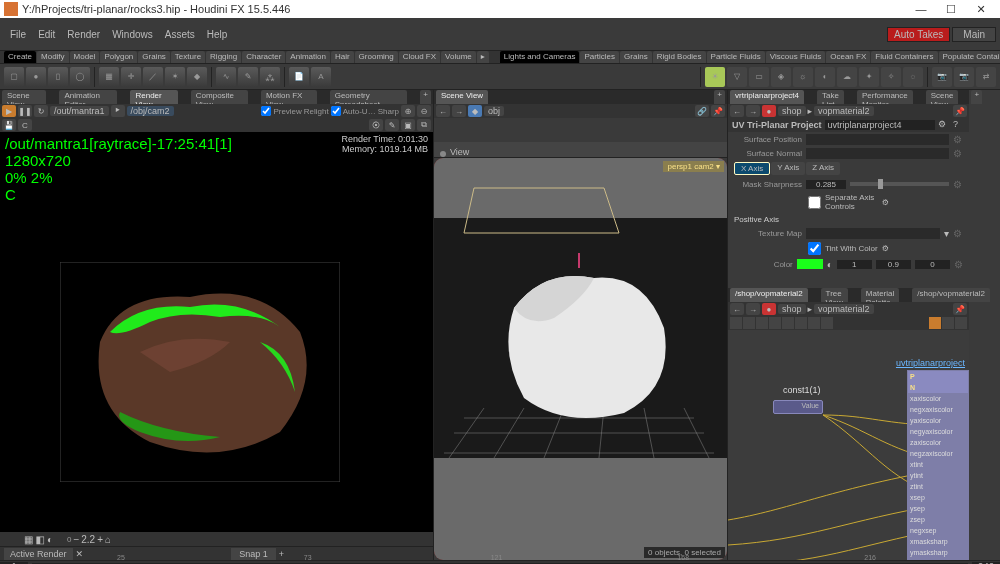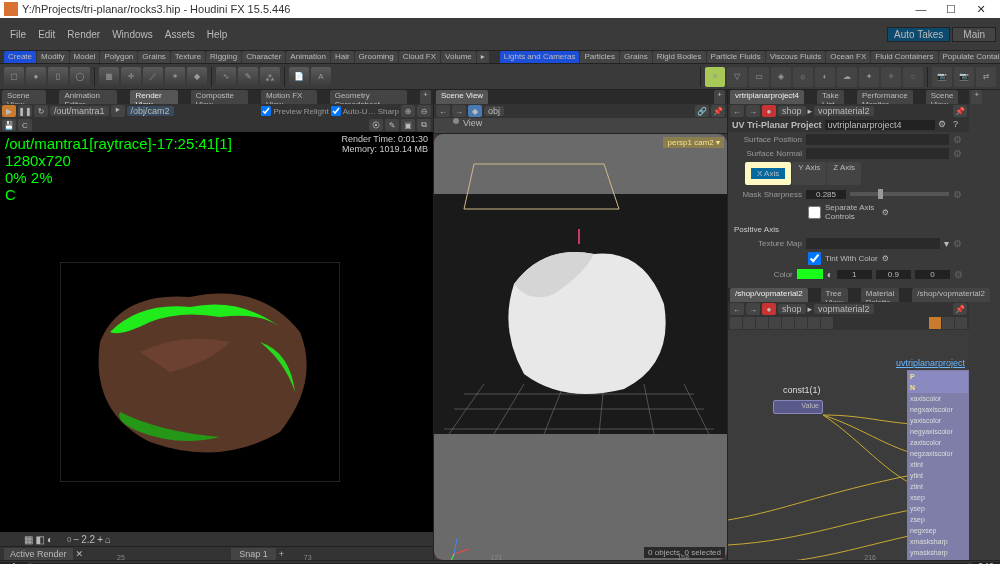--- a/index.html
+++ b/index.html
@@ -5,25 +5,25 @@
 * { margin: 0; padding: 0; box-sizing: border-box; font-family: Arial, sans-serif; }
 body { background: #3a3a3a; color: #bbb; font-size: 10px; overflow: hidden; width: 1000px; height: 564px; }
 .titlebar { height: 18px; background: #fff; display: flex; align-items: center; padding: 0 4px; color: #333; font-size: 11px; }
 .titlebar .icon { width: 14px; height: 14px; background: #d77233; margin-right: 4px; }
 .titlebar .spacer { flex: 1; }
 .titlebar .wbtn { width: 30px; height: 18px; display: flex; align-items: center; justify-content: center; font-size: 11px; cursor: pointer; }
 .titlebar .close { background: #fff; }
 .menubar { height: 16px; background: #3a3a3a; display: flex; align-items: center; padding: 16px 4px; border-bottom: 1px solid #222; }
 .menubar span { padding: 0 6px; font-size: 10px; cursor: pointer; }
 .menubar .spacer { flex: 1; }
-.menubar .autotakes { background: #0c4a6e; padding: 1px 6px; margin-right: 2px; border: 1px solid #222; }
+.menubar .autotakes { background: #b91c1c; padding: 1px 6px; margin-right: 2px; border: 1px solid #222; }
 .menubar .main { background: #444; padding: 1px 10px; border: 1px solid #222; }
 .shelftabs { height: 13px; background: #333; display: flex; gap: 1px; padding-left: 4px; border-bottom: 1px solid #222; }
 .shelftabs span { background: #444; padding: 1px 4px; font-size: 8px; border-radius: 2px 2px 0 0; cursor: pointer; white-space: nowrap; }
-.shelftabs span.active { background: #1d4ed8; }
+.shelftabs span.active { background: #000000; }
 .shelfbar { height: 26px; background: #3a3a3a; display: flex; align-items: center; gap: 2px; padding: 0 4px; border-bottom: 1px solid #222; }
 .shelfbar .tool { width: 20px; height: 20px; background: #444; border-radius: 2px; cursor: pointer; display: flex; align-items: center; justify-content: center; font-size: 8px; color: #999; }
 .shelfbar .tool.prim { background: linear-gradient(#5a5a5a, #3a3a3a); }
 .shelfbar .div { width: 1px; height: 20px; background: #222; margin: 0 2px; }
 .main-row { display: flex; height: 470px; }
 .left-pane { width: 434px; display: flex; flex-direction: column; border-right: 1px solid #222; }
 .mid-pane { width: 294px; display: flex; flex-direction: column; border-right: 1px solid #222; position: relative; }
 .right-pane { width: 241px; display: flex; flex-direction: column; }
 .panetabs { height: 14px; background: #2a2a2a; display: flex; gap: 13px; padding: 0 2px; }
 .panetabs span { background: #444; padding: 1px 5px; font-size: 8px; border-radius: 2px 2px 0 0; cursor: pointer; }
@@ -36,39 +36,39 @@
 .panepath .fill { flex: 1; }
 .panepath input[type=checkbox] { width: 10px; height: 10px; }
 .toollabel { font-size: 8px; color: #999; }
 .render-toolbar { height: 14px; background: #333; display: flex; align-items: center; gap: 2px; padding: 0 2px; }
 .render-toolbar .btn { width: 14px; height: 12px; background: #444; border-radius: 2px; cursor: pointer; display: flex; align-items: center; justify-content: center; font-size: 8px; }
 .viewport { flex: 1; background: #000; position: relative; overflow: hidden; }
 .viewport .pathtext { position: absolute; top: 3px; left: 5px; color: #0f0; font-size: 15px; font-family: monospace; }
 .viewport .rtime { position: absolute; top: 2px; right: 5px; color: #ccc; font-size: 9px; text-align: right; }
 .viewport .rock { position: absolute; top: 130px; left: 60px; width: 280px; height: 220px; }
 .viewbar { height: 14px; background: #333; display: flex; align-items: center; gap: 2px; padding: 0 2px; }
-.viewheader { height: 16px; background: #444; display: flex; align-items: flex-start; padding: 0 19px; font-size: 9px; border-bottom: 1px solid #222; }
+.viewheader { height: 16px; background: #444; display: flex; align-items: flex-end; padding: 0 6px; font-size: 9px; border-bottom: 1px solid #222; margin-top: 24px; }
 .viewheader .dot { width: 6px; height: 6px; background: #888; border-radius: 50%; margin-right: 4px; }
 .scene3d { flex: 1; background: #7f1d1d; position: relative; overflow: hidden; border-radius: 9px; }
 .scene3d .camlabel { position: absolute; top: 3px; right: 3px; background: rgba(160,140,60,0.6); padding: 1px 4px; font-size: 8px; color: #f8e088; }
 .scene3d .selinfo { position: absolute; bottom: 2px; right: 2px; background: rgba(0,0,0,0.6); padding: 1px 4px; font-size: 8px; color: #aaa; }
 .midtools { position: absolute; right: 2px; top: 80px; width: 15px; display: flex; flex-direction: column; gap: 2px; }
 .params { height: 170px; background: #3a3a3a; overflow: hidden; display: flex; flex-direction: column; }
 .param-header { height: 14px; background: #333; display: flex; align-items: center; padding: 0 4px; font-size: 9px; gap: 3px; }
 .param-header .name { flex: 1; background: #222; padding: 0 3px; }
 .param-header .gear { width: 12px; height: 12px; cursor: pointer; }
 .param-row { display: flex; align-items: center; height: 14px; padding: 0 6px; gap: 4px; }
 .param-row .lbl { width: 68px; text-align: right; font-size: 8px; color: #999; }
 .param-row .val { width: 40px; background: #222; padding: 0 2px; font-size: 8px; text-align: center; }
 .param-row .slider { flex: 1; height: 4px; background: #555; position: relative; }
 .param-row .slider .thumb { position: absolute; width: 5px; height: 10px; background: #999; top: -3px; }
 .param-row .gear { width: 10px; height: 10px; color: #666; cursor: pointer; }
 .axistabs { display: flex; gap: 1px; padding: 2px 6px; }
 .axistabs span { background: #444; padding: 1px 6px; font-size: 8px; border-radius: 2px; cursor: pointer; }
-.axistabs span.active { background: #0369a1; border: 6px solid #fef9c3; margin-left: 11px; }
+.axistabs span.active { background: #0c4a6e; border: 1px solid #fef9c3; }
 .checkwrap { display: flex; align-items: center; gap: 4px; padding: 2px 80px; font-size: 8px; }
 .colorchip { width: 30px; height: 10px; }
 .network { flex: 1; background: #3c3c3c; position: relative; overflow: hidden; }
 .network .node { position: absolute; background: #5a5a8a; border: 1px solid #8888bb; border-radius: 2px; padding: 1px 3px; font-size: 8px; }
 .network .nodelabel { position: absolute; color: #ddd; font-size: 9px; }
 .network .outputs { position: absolute; right: 0; top: 40px; width: 62px; background: #7e7ea8; font-size: 7px; line-height: 11px; padding: 1px; }
 .network .outputs div { padding: 0 2px; color: #ddd; }
 .network .outputs .hdr { background: #8a8ac0; color: #f8e088; font-weight: bold; }
 .network svg { position: absolute; top: 0; left: 0; width: 100%; height: 100%; pointer-events: none; }
 .nettoolbar { height: 14px; background: #333; display: flex; align-items: center; gap: 1px; padding: 0 2px; }

